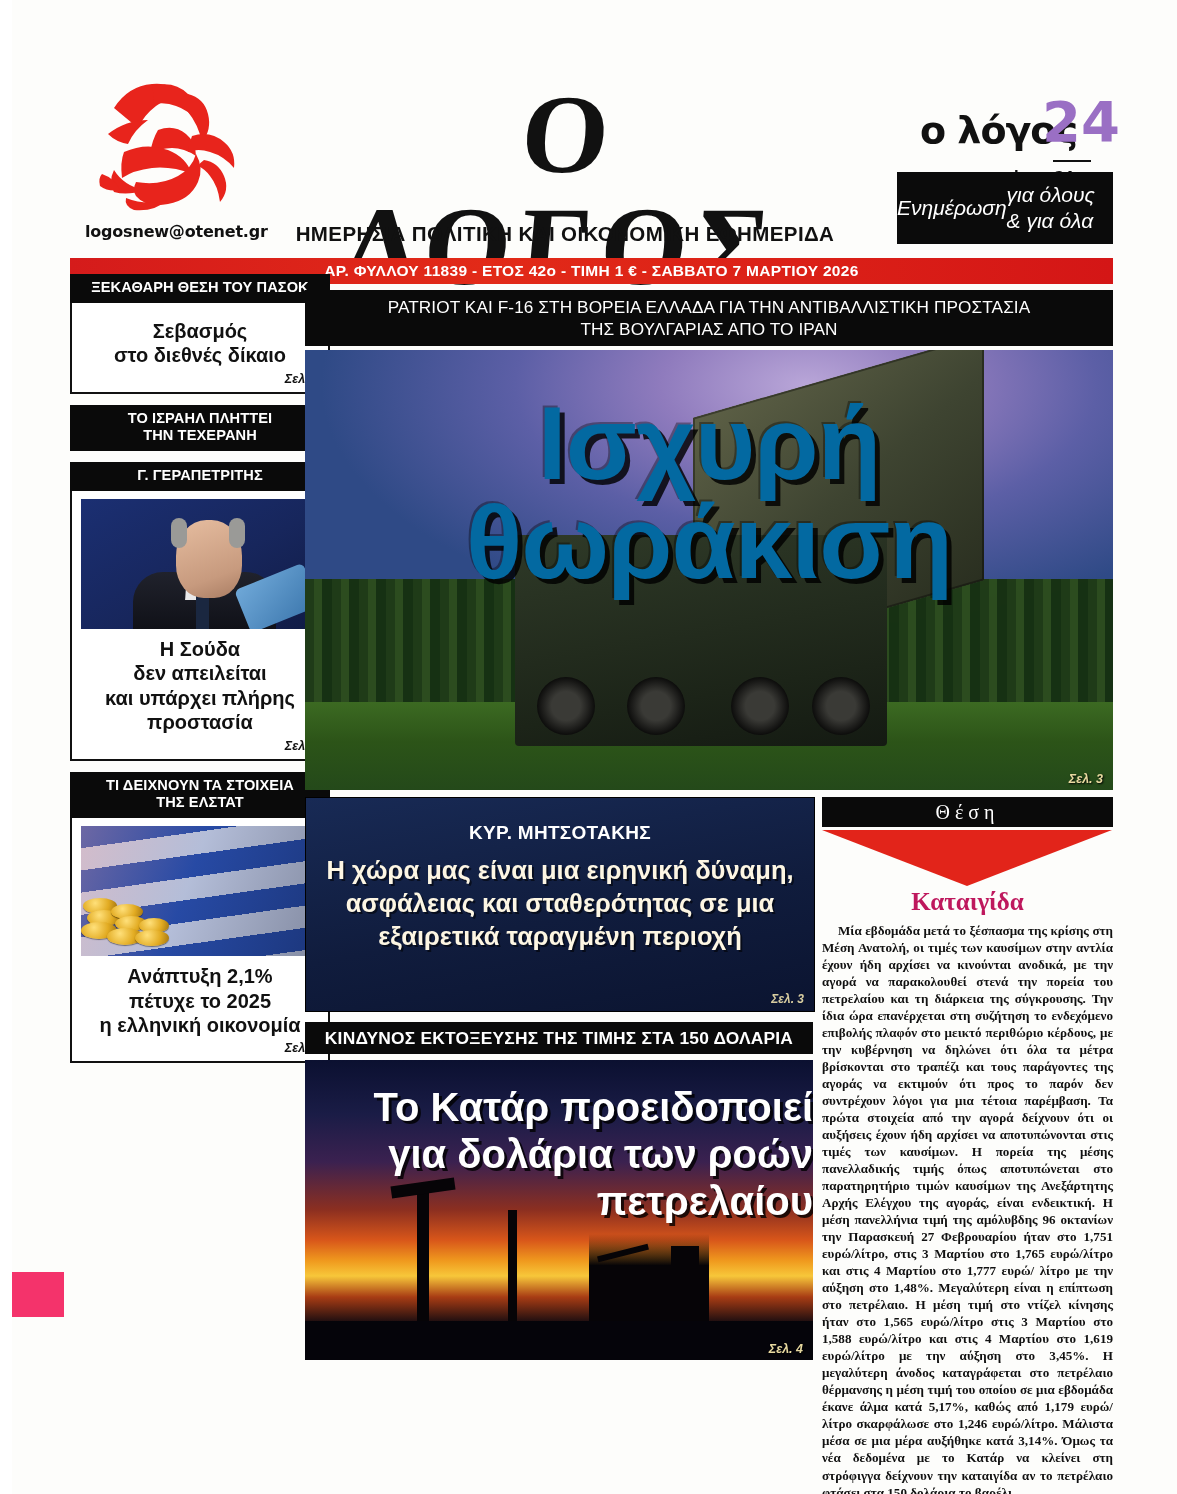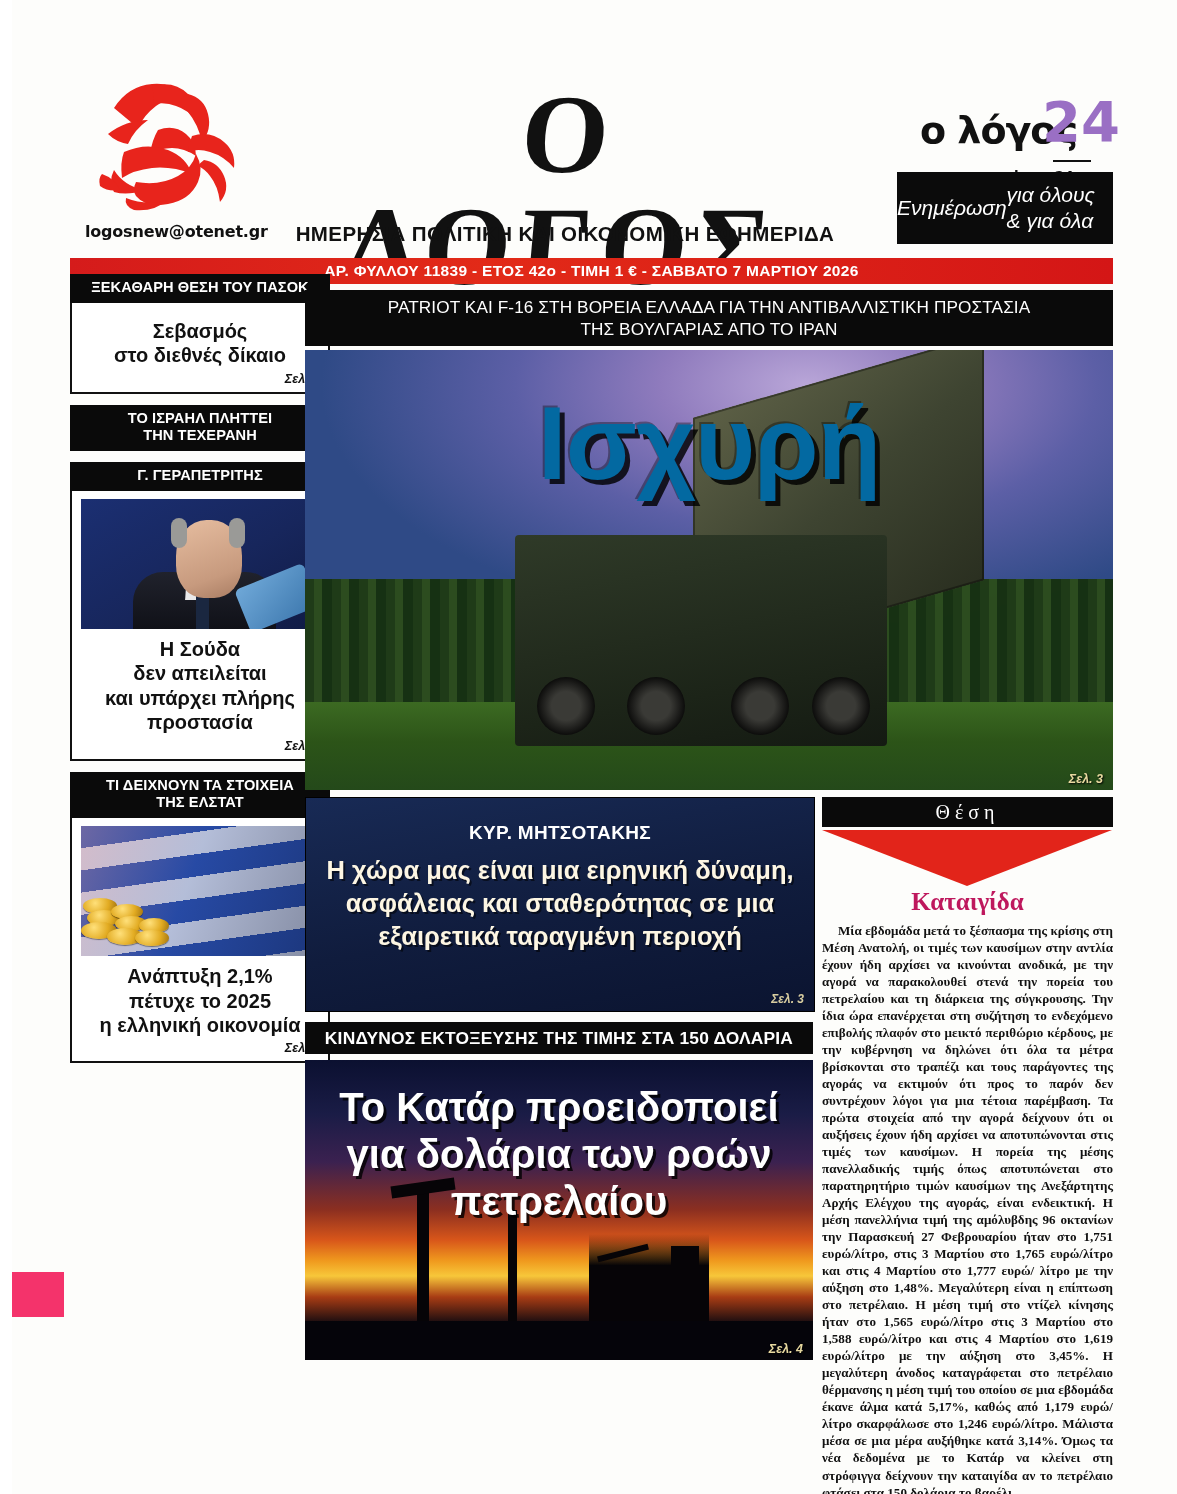--- a/index.html
+++ b/index.html
@@ -130,21 +130,21 @@
   
   .oil-head{
     position:absolute;left:305px;top:1022px;width:508px;height:32px;background:#0a0a0a;
     color:#fff;font-weight:bold;font-size:17.4px;display:flex;align-items:center;
     justify-content:center;letter-spacing:.2px;
   }
   .oil-photo{
     position:absolute;left:305px;top:1060px;width:508px;height:300px;overflow:hidden;
   }
   .oil-title{
-    position:absolute;left:0;top:24px;width:508px;text-align:center;
+    position:absolute;left:0;top:24px;width:508px;text-align:right;
     font-size:40px;font-weight:bold;color:#fff;line-height:1.17;
     text-shadow:3px 3px 0 rgba(0,0,0,.8);
   }
 
   
   .edit-col{position:absolute;left:822px;top:797px;width:291px;}
   .edit-head{
     height:30px;background:#0a0a0a;color:#fff;display:flex;align-items:center;
     justify-content:center;font-size:20px;letter-spacing:5px;
     font-family:"Liberation Serif",serif;
@@ -377,20 +377,21 @@
     <div class="patriot-grass"></div>
     <div class="patriot-launch"></div>
     <div class="patriot-truck">
       <div class="wheel" style="left:6%"></div>
       <div class="wheel" style="left:30%"></div>
       <div class="wheel" style="left:58%"></div>
       <div class="wheel" style="left:80%"></div>
     </div>
     <div class="lead-title">
       <div>Ισχυρή</div>
+      <div>θωράκιση</div>
     </div>
     <div class="photo-page">Σελ. 3</div>
   </div>
 
   <div class="quote-box">
     <div class="quote-kicker">ΚΥΡ. ΜΗΤΣΟΤΑΚΗΣ</div>
     <div class="quote-text">
       <div>Η χώρα μας είναι μια ειρηνική δύναμη,</div>
       <div>ασφάλειας και σταθερότητας σε μια</div>
       <div>εξαιρετικά ταραγμένη περιοχή</div>

